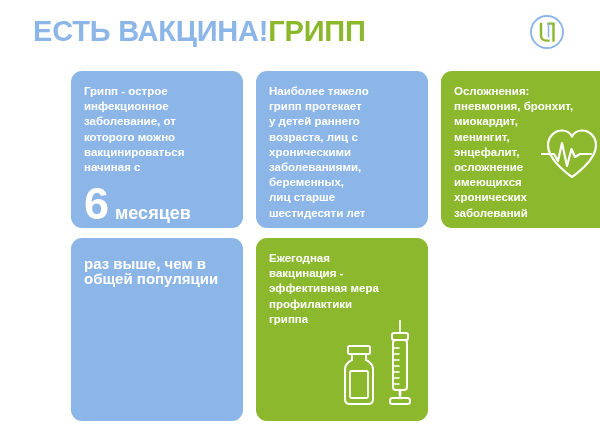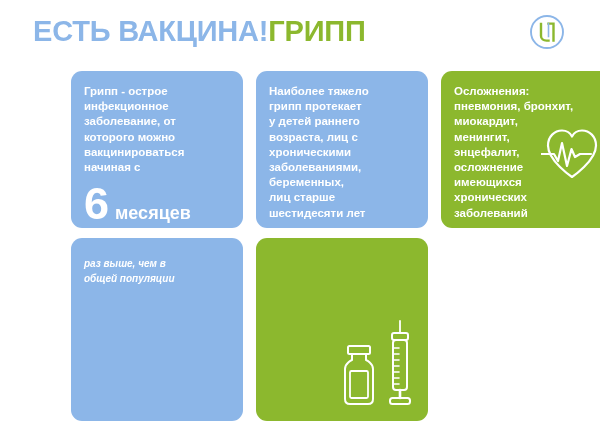--- a/index.html
+++ b/index.html
@@ -100,26 +100,25 @@
     letter-spacing: -1px;
   }
   .bignum-unit {
     font-size: 18px;
     font-weight: bold;
   }
   .card-subtext {
     position: relative;
     z-index: 2;
     color: #ffffff;
-    font-size: 10px;
+    font-size: 15px;
     font-weight: bold;
     line-height: 15.2px;
     white-space: pre-line;
     margin-top: 5px;
-    font-style: italic;
   }
 
   
   .icon {
     position: absolute;
     z-index: 1;
     pointer-events: none;
   }
   .icon-heart {
     right: 10px;
@@ -205,20 +204,25 @@
       </span>
     </div>
 
 
     <div class="card blue">
       <div class="card-subtext">раз выше, чем в
 общей популяции</div>
     </div>
 
     <div class="card green">
+      <div class="card-text">Ежегодная
+вакцинация -
+эффективная мера
+профилактики
+гриппа</div>
       <span class="icon icon-vaccine">
         <svg viewBox="0 0 82 92" width="82" height="92" aria-hidden="true">
 
           <rect x="10" y="27" width="22" height="8" rx="1.5" fill="none" stroke="#ffffff" stroke-width="2"></rect>
           <path d="M14 35 L14 41 C14 41 7 44 7 50 L7 80 C7 83 9 85 12 85 L30 85 C33 85 35 83 35 80 L35 50 C35 44 28 41 28 41 L28 35" fill="none" stroke="#ffffff" stroke-width="2" stroke-linejoin="round"></path>
           <rect x="12" y="52" width="18" height="27" rx="1.5" fill="none" stroke="#ffffff" stroke-width="1.8"></rect>
 
           <path d="M62 2 L62 14" fill="none" stroke="#ffffff" stroke-width="1.8" stroke-linecap="round"></path>
           <rect x="54" y="14" width="16" height="7" rx="2" fill="none" stroke="#ffffff" stroke-width="2"></rect>
           <rect x="55" y="21" width="14" height="50" rx="3" fill="none" stroke="#ffffff" stroke-width="2"></rect>

